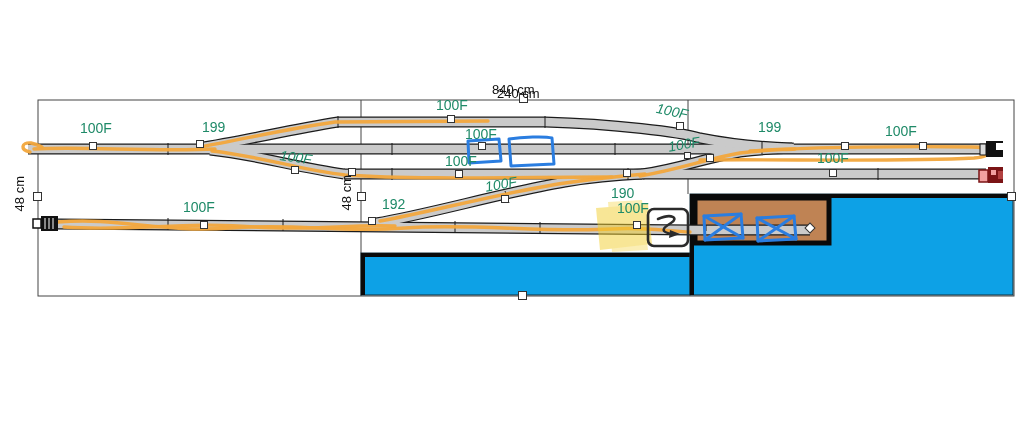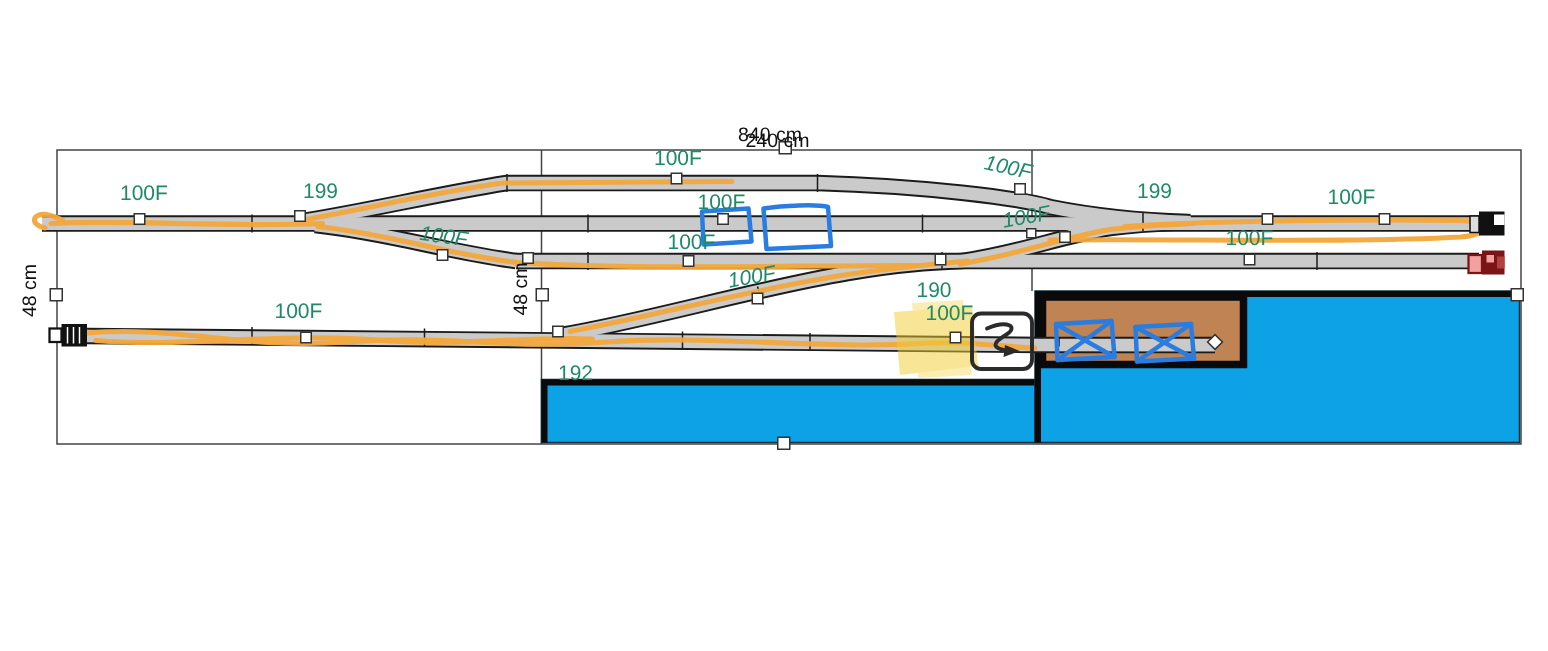--- a/index.html
+++ b/index.html
@@ -191,17 +191,17 @@
       <span class="track-label" style="left: 465px; top: 127px;">100F</span>
       <span class="track-label" style="left: 445px; top: 154px;">100F</span>
       <span class="track-label it" style="left: 484px; top: 180px; transform: rotate(-10deg);">100F</span>
       <span class="track-label" style="left: 611px; top: 154px; margin-top: 32px;">190</span>
       <span class="track-label it" style="left: 658px; top: 101px; transform: rotate(12deg);">100F</span>
       <span class="track-label it" style="left: 667px; top: 140px; transform: rotate(-10deg);">100F</span>
       <span class="track-label" style="left: 758px; top: 120px;">199</span>
       <span class="track-label" style="left: 885px; top: 124px;">100F</span>
       <span class="track-label" style="left: 817px; top: 151px;">100F</span>
       <span class="track-label" style="left: 183px; top: 200px;">100F</span>
-      <span class="track-label" style="left: 372px; top: 197px; margin-top: 44px;">192</span>
+      <span class="track-label" style="left: 382px; top: 197px;">192</span>
       <span class="track-label" style="left: 617px; top: 201px;">100F</span>
     </div>
 
 </div>
 
 </body></html>

